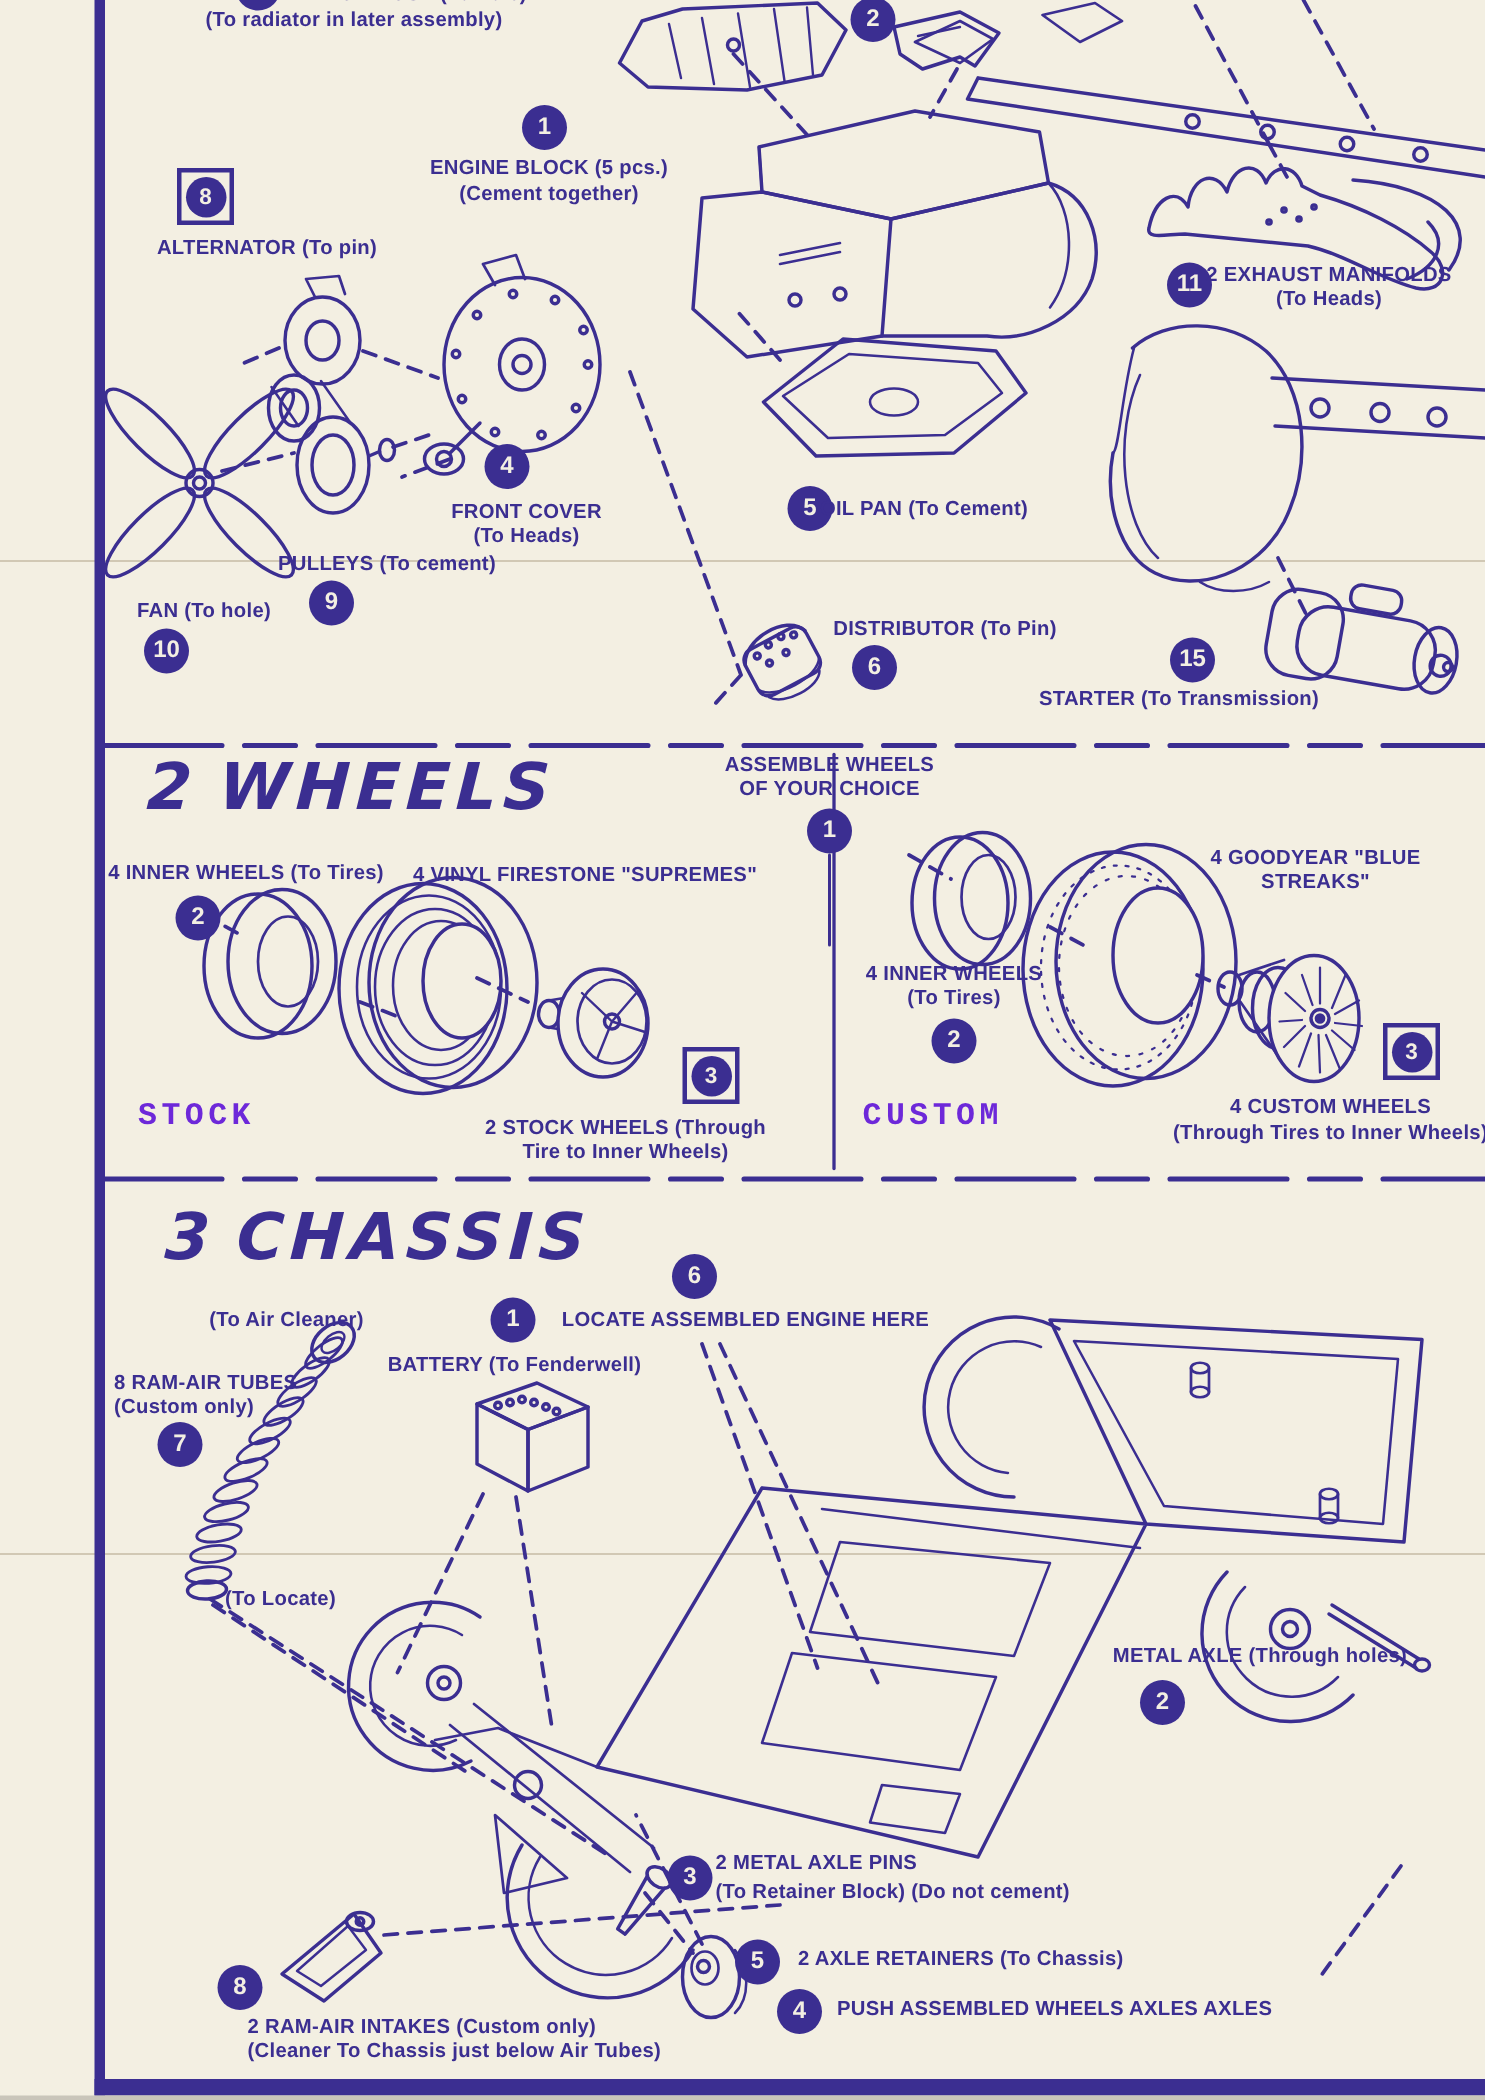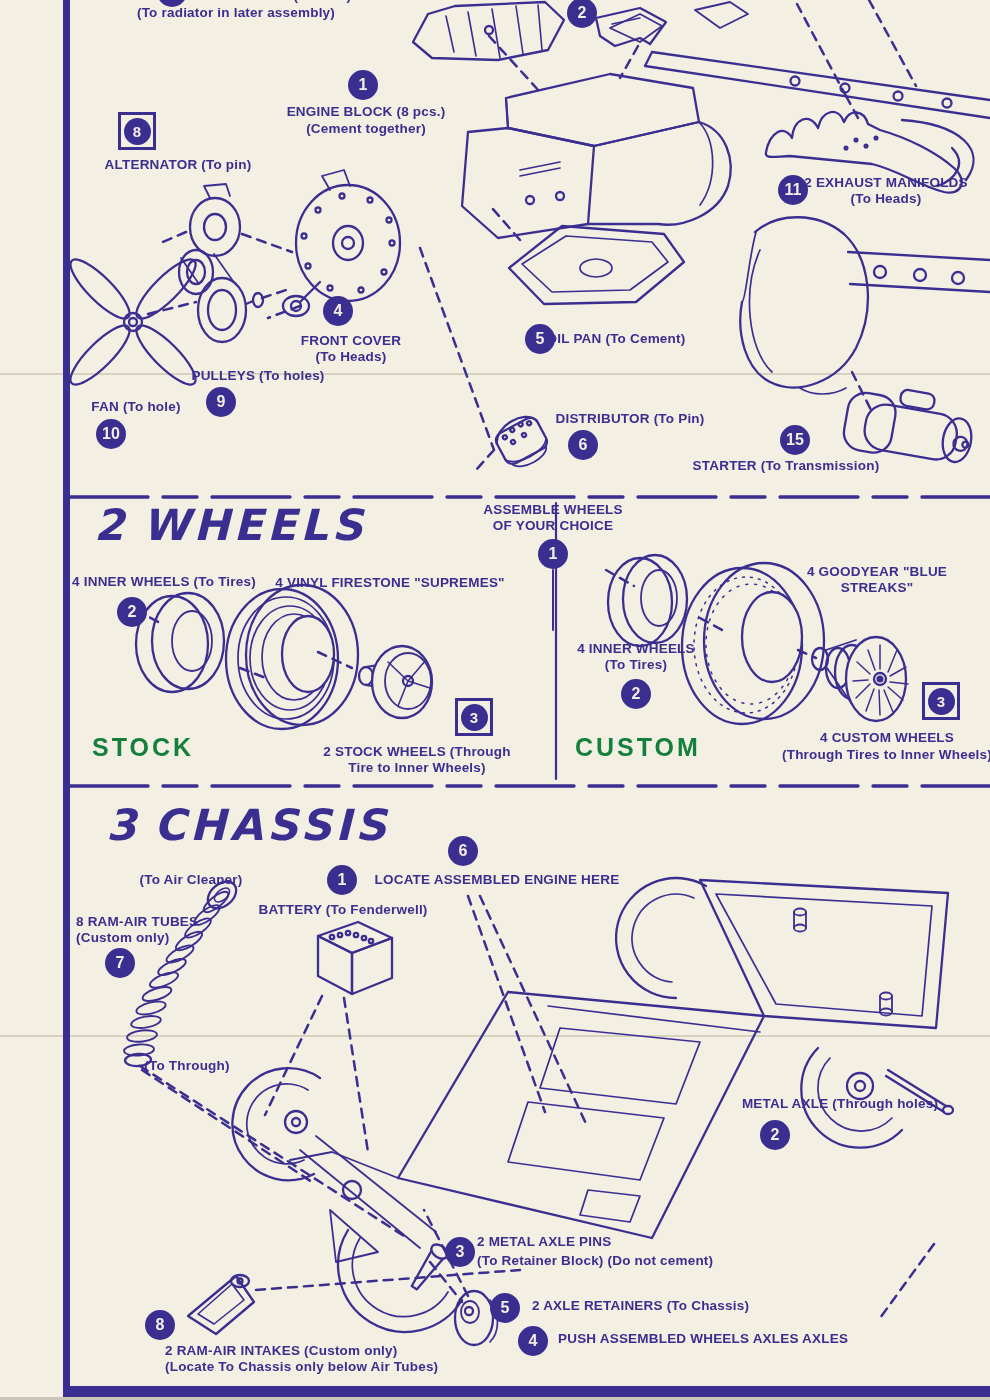--- a/index.html
+++ b/index.html
@@ -25,22 +25,22 @@
   .sqbadge .inner{
     width:27px;height:27px;border-radius:50%;background:#3b2e91;color:#f3efe2;
     display:flex;align-items:center;justify-content:center;font-weight:bold;font-size:15px;
   }
   .hdr{
     position:absolute;display:flex;gap:14px;color:#3b2e91;
     font-family:"DejaVu Sans",sans-serif;font-weight:bold;font-style:italic;
     font-size:43px;letter-spacing:4px;transform:skewX(-3deg);white-space:nowrap;
   }
   .cat{
-    position:absolute;color:#15803d;font-family:Liberation Sans, sans-serif;
-    font-weight:bold;font-size:25px;letter-spacing:3px;white-space:nowrap;
+    position:absolute;color:#6d28d9;font-family:Liberation Mono, monospace;
+    font-weight:bold;font-size:21px;letter-spacing:3px;white-space:nowrap;
   }
   .vborder{position:absolute;left:63px;top:0;width:7px;height:1397px;background:#3b2e91;}
   .bottombar{position:absolute;left:63px;top:1386px;width:927px;height:11px;background:#3b2e91;}
   .pageedge{position:absolute;left:0;top:1397px;width:990px;height:3px;background:#c9c5ba;}
   svg.art{position:absolute;left:0;top:0;}
 </style>
 </head>
 <body>
 
 <div class="page">
@@ -349,37 +349,37 @@
   <div class="vborder"></div>
   <div class="bottombar"></div>
   <div class="pageedge"></div>
 
   <div class="badge" style="left:157px;top:-23px"></div>
   <div class="lbl" style="left:143px;top:-12px;width:240px">RADIATOR HOSE (To hole)</div>
   <div class="lbl" style="left:96px;top:5px;width:280px">(To radiator in later assembly)</div>
   <div class="badge" style="left:567px;top:-2px">2</div>
 
   <div class="badge" style="left:348px;top:70px">1</div>
-  <div class="lbl" style="left:266px;top:104px;width:200px">ENGINE BLOCK (8 pcs.)</div>
+  <div class="lbl" style="left:266px;top:104px;width:200px">ENGINE BLOCK (5 pcs.)</div>
   <div class="lbl" style="left:266px;top:121px;width:200px">(Cement together)</div>
 
   <div class="sqbadge" style="left:118px;top:112px">
     <span class="inner">8</span>
   </div>
   <div class="lbl" style="left:78px;top:157px;width:200px">ALTERNATOR (To pin)</div>
 
   <div class="badge" style="left:778px;top:175px">11</div>
   <div class="lbl" style="left:786px;top:175px;width:200px">2 EXHAUST MANIFOLDS</div>
   <div class="lbl" style="left:786px;top:191px;width:200px">(To Heads)</div>
 
   <div class="badge" style="left:323px;top:296px">4</div>
   <div class="lbl" style="left:271px;top:333px;width:160px">FRONT COVER</div>
   <div class="lbl" style="left:271px;top:349px;width:160px">(To Heads)</div>
 
-  <div class="lbl" style="left:158px;top:368px;width:200px">PULLEYS (To holes)</div>
+  <div class="lbl" style="left:158px;top:368px;width:200px">PULLEYS (To cement)</div>
   <div class="badge" style="left:206px;top:387px">9</div>
 
   <div class="lbl" style="left:56px;top:399px;width:160px">FAN (To hole)</div>
   <div class="badge" style="left:96px;top:419px">10</div>
 
   <div class="badge" style="left:525px;top:324px">5</div>
   <div class="lbl" style="left:536px;top:331px;width:160px">OIL PAN (To Cement)</div>
 
   <div class="lbl" style="left:530px;top:411px;width:200px">DISTRIBUTOR (To Pin)</div>
   <div class="badge" style="left:568px;top:430px">6</div>
@@ -423,32 +423,32 @@
   </div>
   <div class="lbl" style="left:91px;top:872px;width:200px">(To Air Cleaner)</div>
   <div class="badge" style="left:327px;top:865px">1</div>
   <div class="lbl" style="left:223px;top:902px;width:240px">BATTERY (To Fenderwell)</div>
   <div class="badge" style="left:448px;top:836px">6</div>
   <div class="lbl" style="left:347px;top:872px;width:300px">LOCATE ASSEMBLED ENGINE HERE</div>
 
   <div class="lbl left" style="left:76px;top:914px;width:200px">8 RAM-AIR TUBES</div>
   <div class="lbl left" style="left:76px;top:930px;width:200px">(Custom only)</div>
   <div class="badge" style="left:105px;top:948px">7</div>
-  <div class="lbl" style="left:107px;top:1058px;width:160px">(To Through)</div>
+  <div class="lbl" style="left:107px;top:1058px;width:160px">(To Locate)</div>
 
   <div class="lbl" style="left:720px;top:1096px;width:240px">METAL AXLE (Through holes)</div>
   <div class="badge" style="left:760px;top:1120px">2</div>
 
   <div class="badge" style="left:445px;top:1237px">3</div>
   <div class="lbl left" style="left:477px;top:1234px;width:220px">2 METAL AXLE PINS</div>
   <div class="lbl left" style="left:477px;top:1253px;width:260px">(To Retainer Block) (Do not cement)</div>
 
   <div class="badge" style="left:490px;top:1293px">5</div>
   <div class="lbl left" style="left:532px;top:1298px;width:260px">2 AXLE RETAINERS  (To Chassis)</div>
 
   <div class="badge" style="left:518px;top:1326px">4</div>
   <div class="lbl left" style="left:558px;top:1331px;width:300px">PUSH ASSEMBLED WHEELS AXLES AXLES</div>
 
   <div class="badge" style="left:145px;top:1310px">8</div>
   <div class="lbl left" style="left:165px;top:1343px;width:300px">2 RAM-AIR INTAKES (Custom only)</div>
-  <div class="lbl left" style="left:165px;top:1359px;width:300px">(Locate To Chassis only below Air Tubes)</div>
+  <div class="lbl left" style="left:165px;top:1359px;width:300px">(Cleaner To Chassis just below Air Tubes)</div>
 
 </div>
 
 </body></html>

